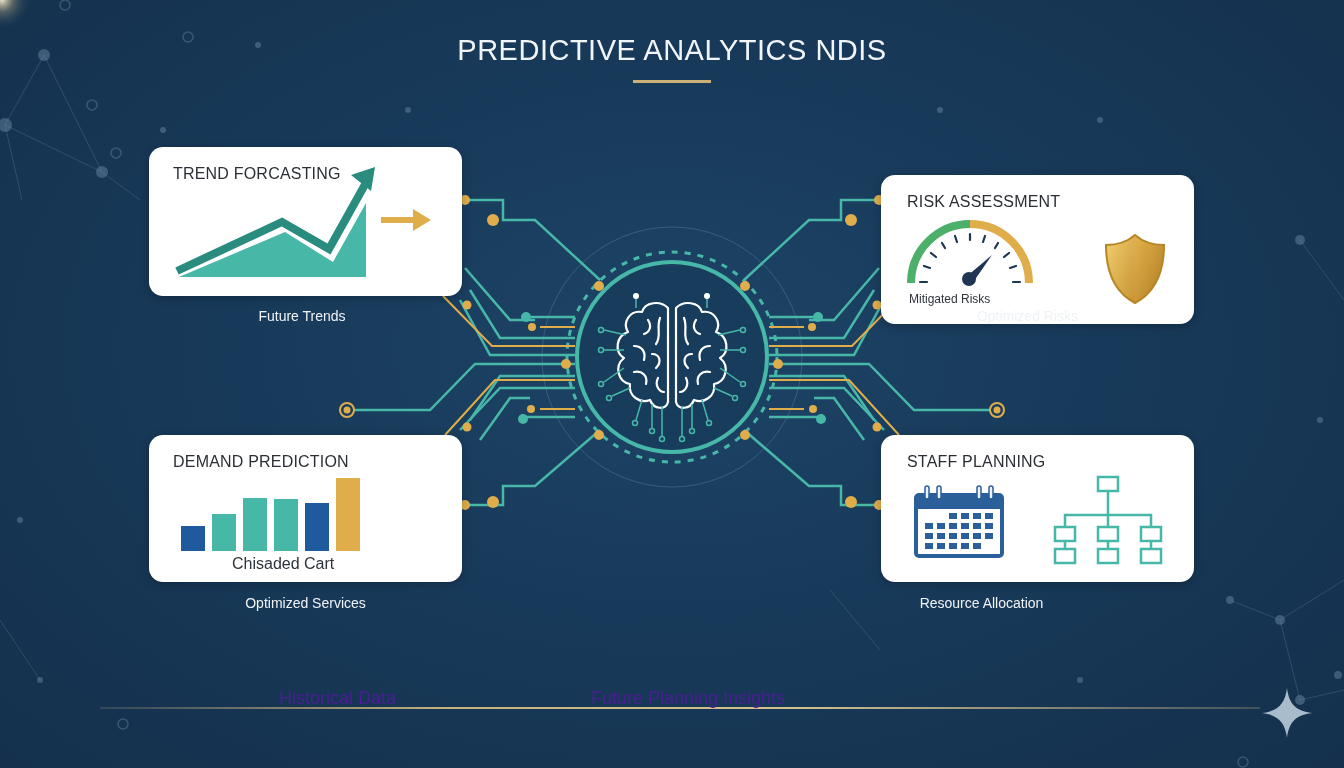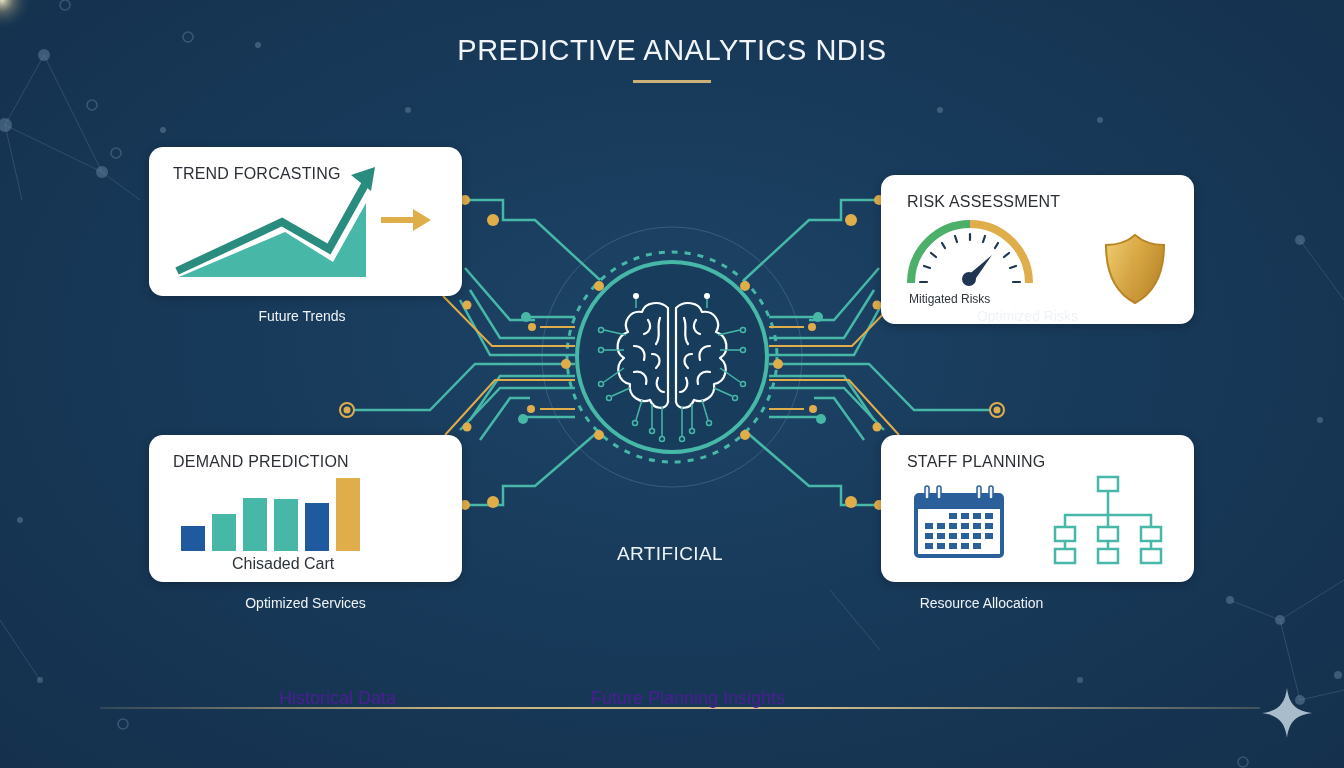--- a/index.html
+++ b/index.html
@@ -364,21 +364,20 @@
       <line x1="98" y1="66" x2="98" y2="74"></line>
       <rect x="2" y="74" width="20" height="14"></rect>
       <rect x="45" y="74" width="20" height="14"></rect>
       <rect x="88" y="74" width="20" height="14"></rect>
     </g>
   </svg>
 </div>
 <div class="caption" style="left:832px; width:299px; top:595px;">Resource Allocation</div>
 
 <div class="ai-label">
-  <div>ARTIFICIAL</div>
 </div>
 
 <div class="timeline"></div>
 <div class="footer-label" style="left:263px;">Historical Data</div>
 <div class="footer-label" style="left:575px;">Future Planning Insights</div>
 
 <svg class="sparkle" viewBox="0 0 50 50">
   <path d="M25,0 C27,16 34,23 50,25 C34,27 27,34 25,50 C23,34 16,27 0,25 C16,23 23,16 25,0 Z" fill="#a9bccb"></path>
 </svg>
 

